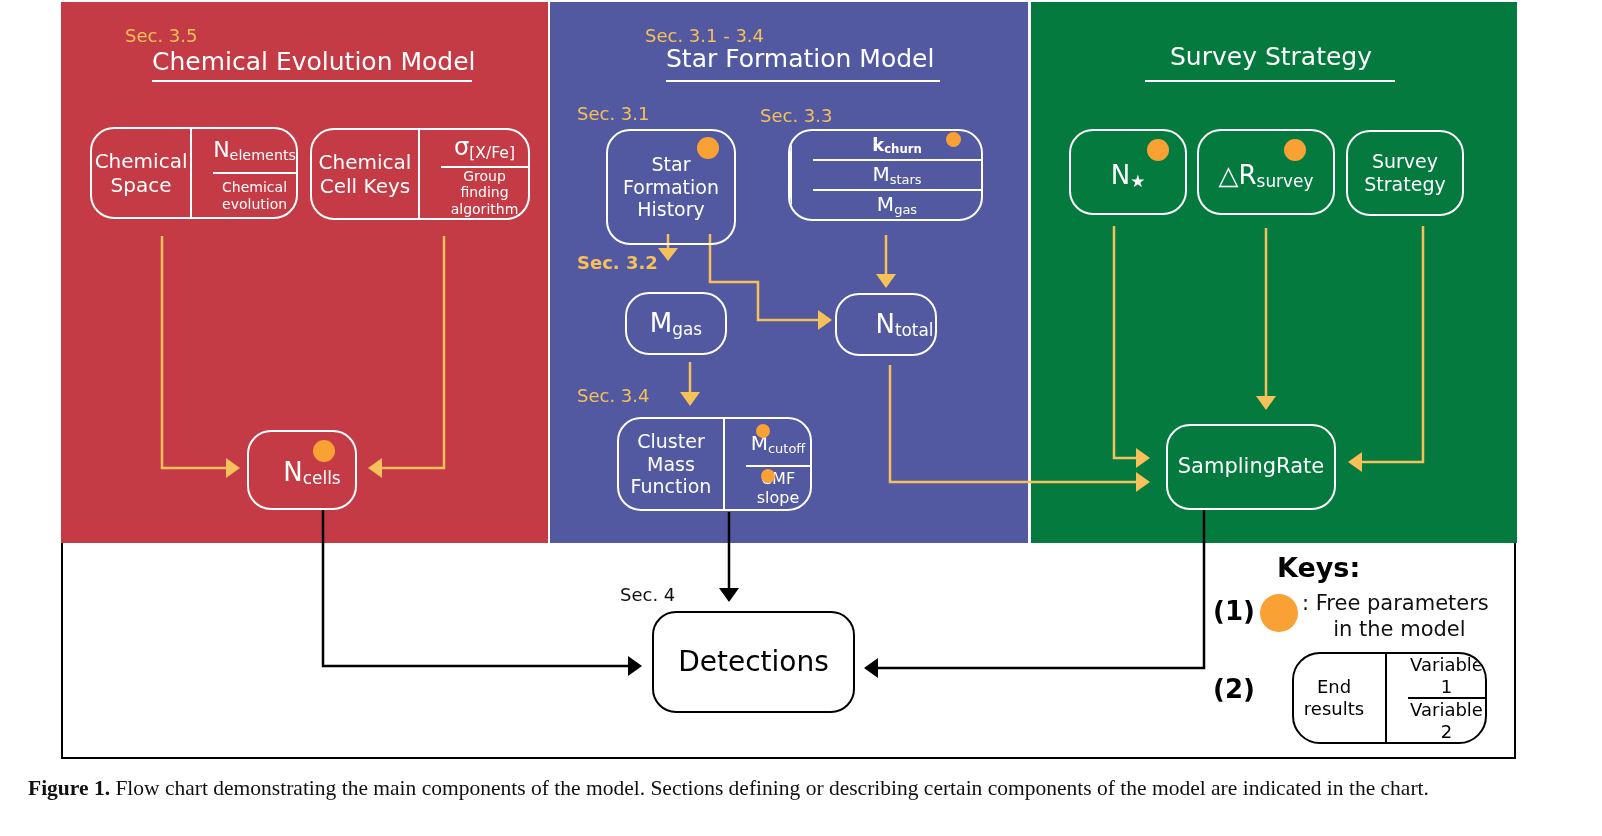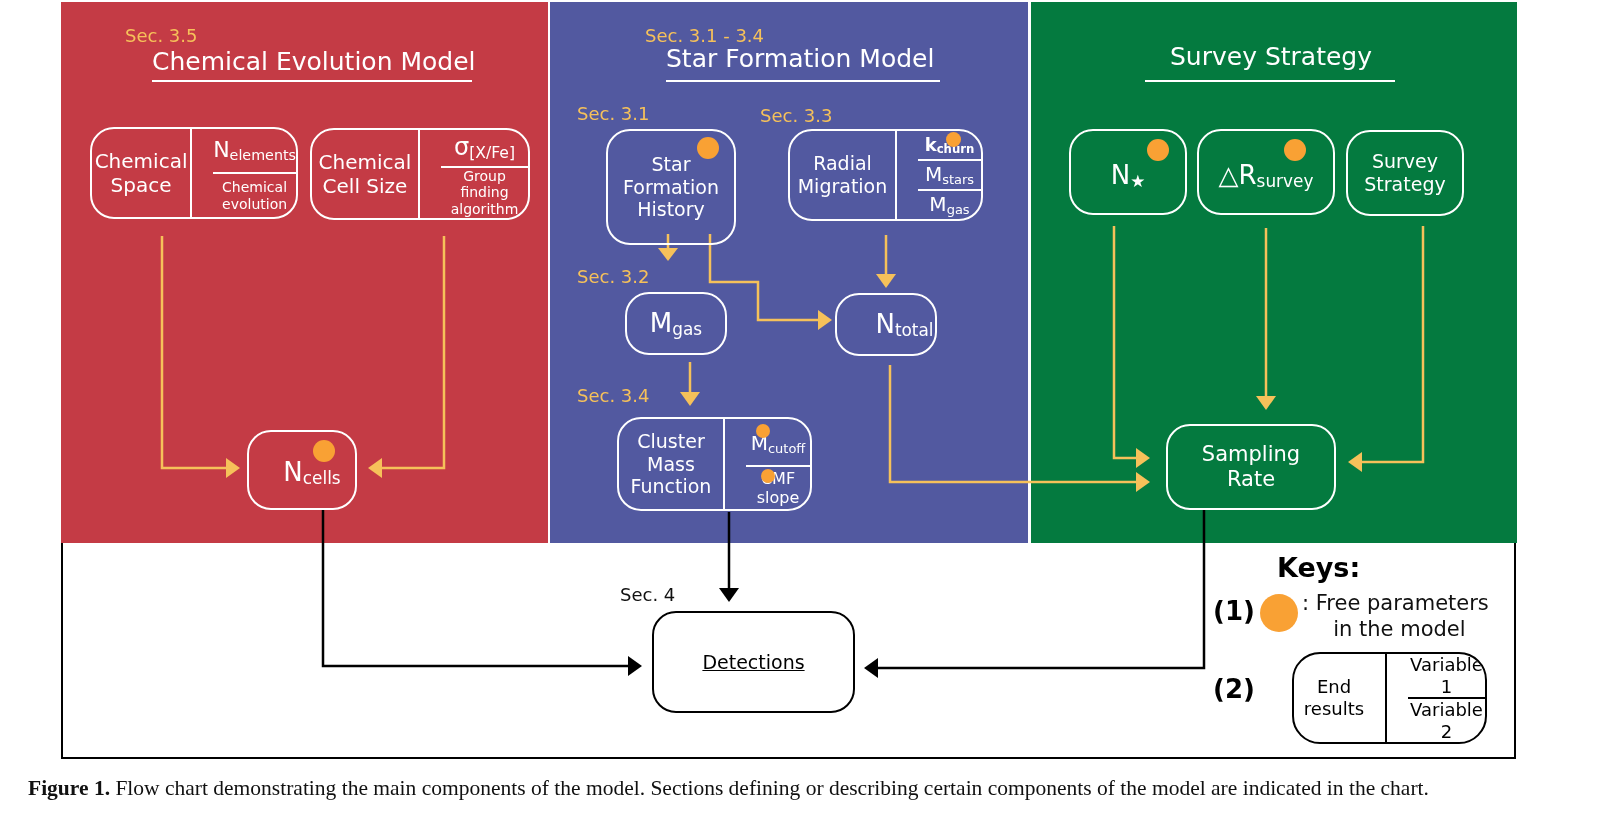--- a/index.html
+++ b/index.html
@@ -98,21 +98,21 @@
     <div class="cell" style="font-size:14px; flex-direction:column;">
       <span>Chemical</span>
       <span>evolution</span>
     </div>
   </div>
 </div>
 
 <div class="box" style="left:310px; top:128px; width:220px; height:92px;">
   <div class="cell" style="width:106px; font-size:20px; flex-direction:column;">
     <span>Chemical</span>
-    <span>Cell Size</span>
+    <span>Cell Keys</span>
   </div>
   <div class="vsplit" style="flex:1;">
     <div class="cell" style="font-size:24px;">
         <span><span>σ</span><sub>[X/Fe]</sub></span>
       </div>
     <div class="cell" style="font-size:14px; flex-direction:column;">
       <span>Group finding</span>
       <span>algorithm</span>
     </div>
   </div>
@@ -134,39 +134,35 @@
   <div class="cell" style="flex:1; font-size:19px; flex-direction:column;">
     <span>Star</span>
     <span>Formation</span>
     <span>History</span>
   </div>
 </div>
 <div class="dot" style="left:697px; top:137px; width:22px; height:22px;"></div>
 
 <div class="sec" style="left:760px; top:105px;">Sec. 3.3</div>
 <div class="box" style="left:788px; top:129px; width:195px; height:92px;">
-  <div class="cell" style="width:105px; font-size:19px; flex-direction:column;">
-    <span>Radial</span>
-    <span>Migration</span>
-  </div>
   <div class="vsplit" style="flex:1;">
     <div class="cell" style="font-size:18px;font-weight:bold;">
         <span><span>k</span><sub>churn</sub></span>
       </div>
     <div class="cell" style="font-size:20px;">
         <span><span>M</span><sub>stars</sub></span>
       </div>
     <div class="cell" style="font-size:20px;">
         <span><span>M</span><sub>gas</sub></span>
       </div>
   </div>
 </div>
 <div class="dot" style="left:946px; top:132px; width:15px; height:15px;"></div>
 
-<div class="sec" style="left:577px; top:266px;">Sec. 3.2</div>
+<div class="sec" style="left:577px; top:252px;font-weight:bold;">Sec. 3.2</div>
 <div class="box" style="left:625px; top:292px; width:102px; height:63px;">
   <div class="cell" style="flex:1; font-size:26px;">
       <span><span>M</span><sub>gas</sub></span>
     </div>
 </div>
 
 <div class="box" style="left:835px; top:293px; width:102px; height:63px;">
   <div class="cell" style="flex:1; font-size:26px;margin-left:37px;">
       <span><span>N</span><sub>total</sub></span>
     </div>
@@ -210,29 +206,29 @@
 <div class="dot" style="left:1284px; top:139px; width:22px; height:22px;"></div>
 
 <div class="box" style="left:1346px; top:130px; width:118px; height:86px;">
   <div class="cell" style="flex:1; font-size:19px; flex-direction:column;">
     <span>Survey</span>
     <span>Strategy</span>
   </div>
 </div>
 
 <div class="box" style="left:1166px; top:424px; width:170px; height:86px;">
-  <div class="cell" style="flex:1; font-size:21px; flex-direction:column;">
+  <div class="cell" style="flex:1; font-size:21px; flex-direction:row;">
     <span>Sampling</span>
     <span>Rate</span>
   </div>
 </div>
 
 <div class="sec black" style="left:620px; top:584px;">Sec. 4</div>
 <div class="box black" style="left:652px; top:611px; width:203px; height:102px;">
-  <div class="cell" style="flex:1; font-size:19px;text-decoration:underline;">
+  <div class="cell" style="flex:1; font-size:28px;">
       <span>Detections</span>
     </div>
 </div>
 
 <div class="keys-title">Keys:</div>
 <div class="key-num" style="left:1213px; top:596px;">(1)</div>
 <div class="dot" style="left:1260px; top:594px; width:38px; height:38px;"></div>
 <div class="key-text" style="left:1302px; top:590px;">
   <div>: Free parameters</div>
   <div style="padding-left:8px;">in the model</div>

